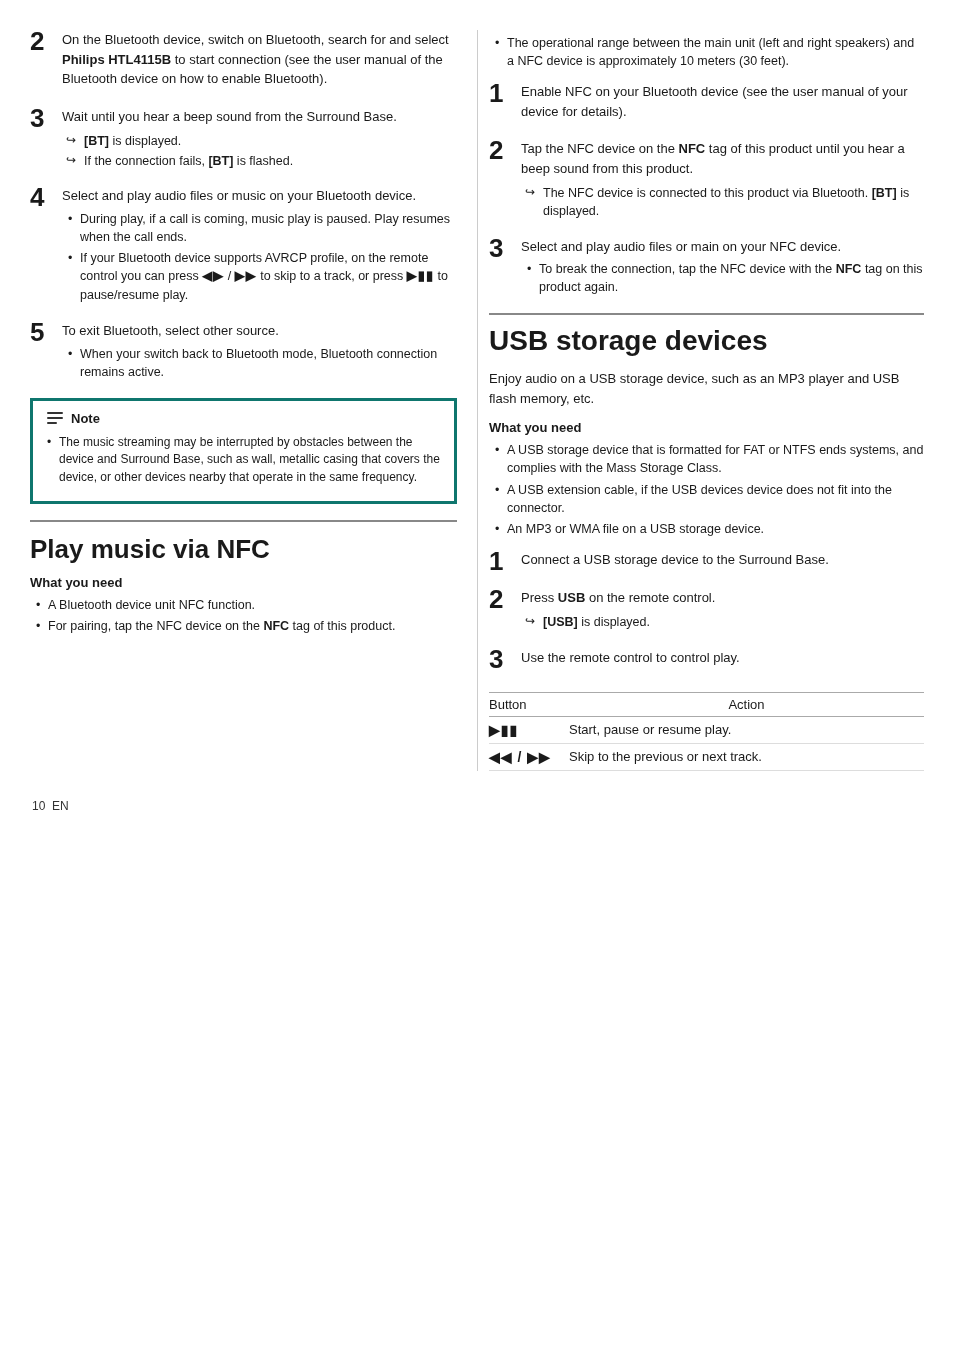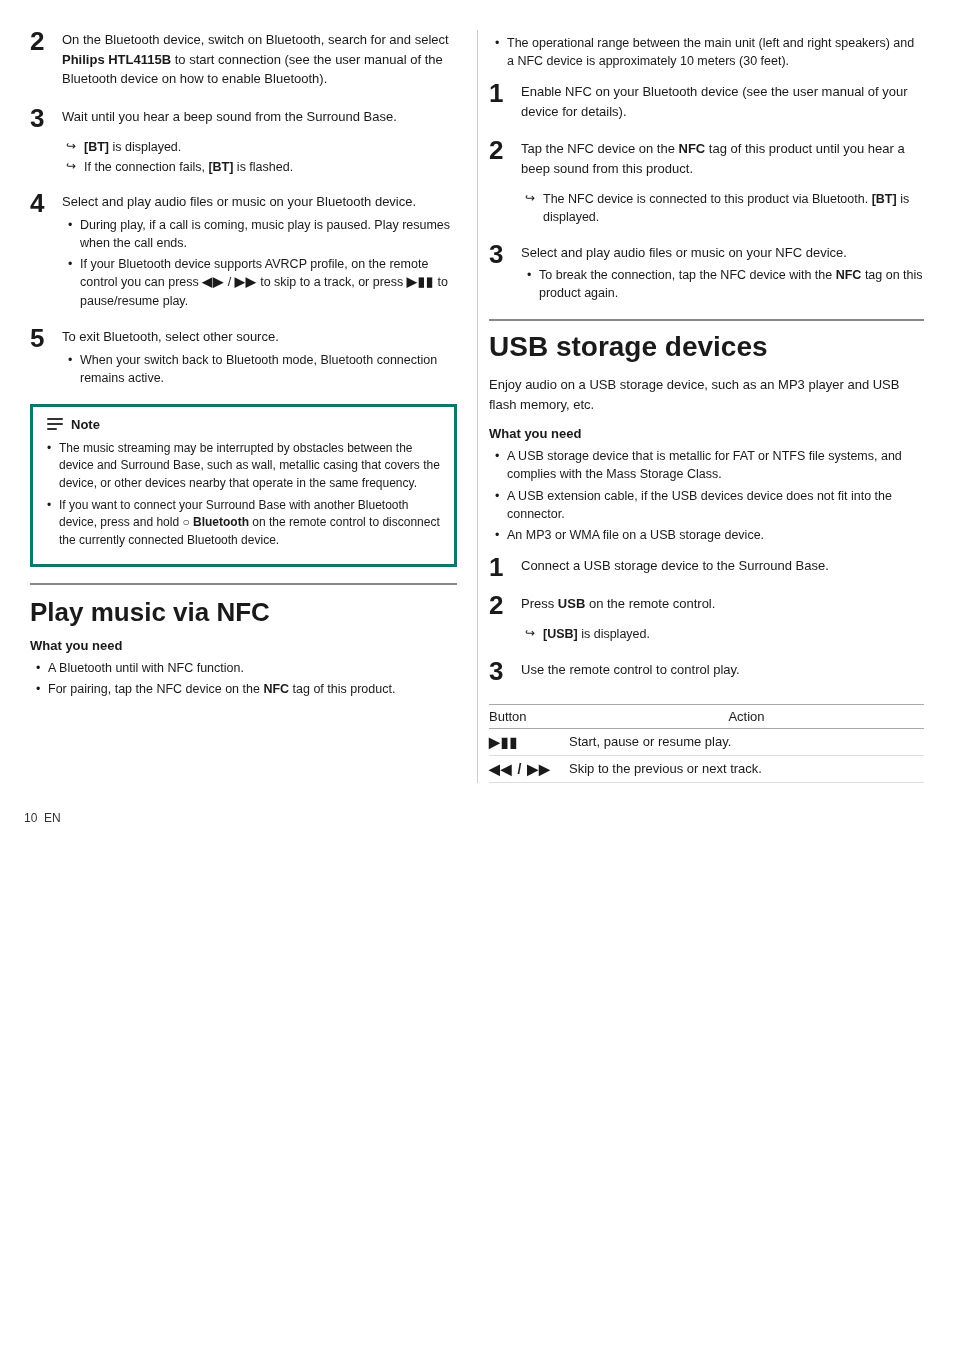--- a/index.html
+++ b/index.html
@@ -60,21 +60,21 @@
       line-height: 1.45;
     }
     .bullet-list li::before {
       content: "•";
       position: absolute;
       left: 2px;
     }
     .arrow-list {
       list-style: none;
       padding-left: 4px;
-      margin-top: 12px;
+      margin-top: 6px;
     }
     .arrow-list li {
       padding-left: 18px;
       position: relative;
       margin-bottom: 2px;
       font-size: 12.5px;
       line-height: 1.45;
     }
     .arrow-list li::before {
       content: "↪";
@@ -198,21 +198,21 @@
     }
     .table-data-row .col-btn {
       width: 80px;
       font-size: 14px;
       font-weight: bold;
     }
     .table-data-row .col-act {
       flex: 1;
     }
     .page-footer {
-      padding: 8px 24px;
+      padding: 8px 32px;
       font-size: 12px;
       color: #333;
     }
     .media-symbol {
       font-size: 13px;
       font-weight: bold;
       letter-spacing: 1px;
     }
   </style>
 </head>
@@ -265,28 +265,27 @@
       <div class="note-header">
         <div class="note-icon">
           <span></span>
           <span></span>
           <span></span>
         </div>
         <span>Note</span>
       </div>
       <ul>
         <li>The music streaming may be interrupted by obstacles between the device and Surround Base, such as wall, metallic casing that covers the device, or other devices nearby that operate in the same frequency.</li>
-        <li>If you want to connect your Surround Base with another Bluetooth device, press and hold ○ <b>Bluetooth</b> on the remote control to disconnect the currently connected Bluetooth device.</li>
       </ul>
     </div>
 
     <div class="section-title">Play music via NFC</div>
     <div class="sub-heading">What you need</div>
     <ul class="bullet-list">
-      <li>A Bluetooth until with NFC function.</li>
+      <li>A Bluetooth device unit NFC function.</li>
       <li>For pairing, tap the NFC device on the <b>NFC</b> tag of this product.</li>
     </ul>
 
   </div>
 
   <div class="right-col">
 
     <ul class="bullet-list" style="margin-bottom:12px;">
       <li>The operational range between the main unit (left and right speakers) and a NFC device is approximately 10 meters (30 feet).</li>
     </ul>
@@ -304,33 +303,33 @@
         <p>Tap the NFC device on the <b>NFC</b> tag of this product until you hear a beep sound from this product.</p>
         <ul class="arrow-list">
           <li>The NFC device is connected to this product via Bluetooth. <b>[BT]</b> is displayed.</li>
         </ul>
       </div>
     </div>
 
     <div class="step">
       <div class="step-num right-step-num">3</div>
       <div class="step-content">
-        <p>Select and play audio files or music on your NFC device.</p>
+        <p>Select and play audio files or main on your NFC device.</p>
         <ul class="bullet-list">
           <li>To break the connection, tap the NFC device with the <b>NFC</b> tag on this product again.</li>
         </ul>
       </div>
     </div>
 
     <hr class="divider-line">
     <div class="usb-section-title">USB storage devices</div>
     <p class="section-intro">Enjoy audio on a USB storage device, such as an MP3 player and USB flash memory, etc.</p>
     <div class="sub-heading">What you need</div>
     <ul class="bullet-list" style="margin-bottom:12px;">
-      <li>A USB storage device that is metallic for FAT or NTFS file systems, and complies with the Mass Storage Class.</li>
+      <li>A USB storage device that is formatted for FAT or NTFS ends systems, and complies with the Mass Storage Class.</li>
       <li>A USB extension cable, if the USB devices device does not fit into the connector.</li>
       <li>An MP3 or WMA file on a USB storage device.</li>
     </ul>
 
     <div class="step">
       <div class="step-num right-step-num">1</div>
       <div class="step-content">
         <p>Connect a USB storage device to the Surround Base.</p>
       </div>
     </div>

